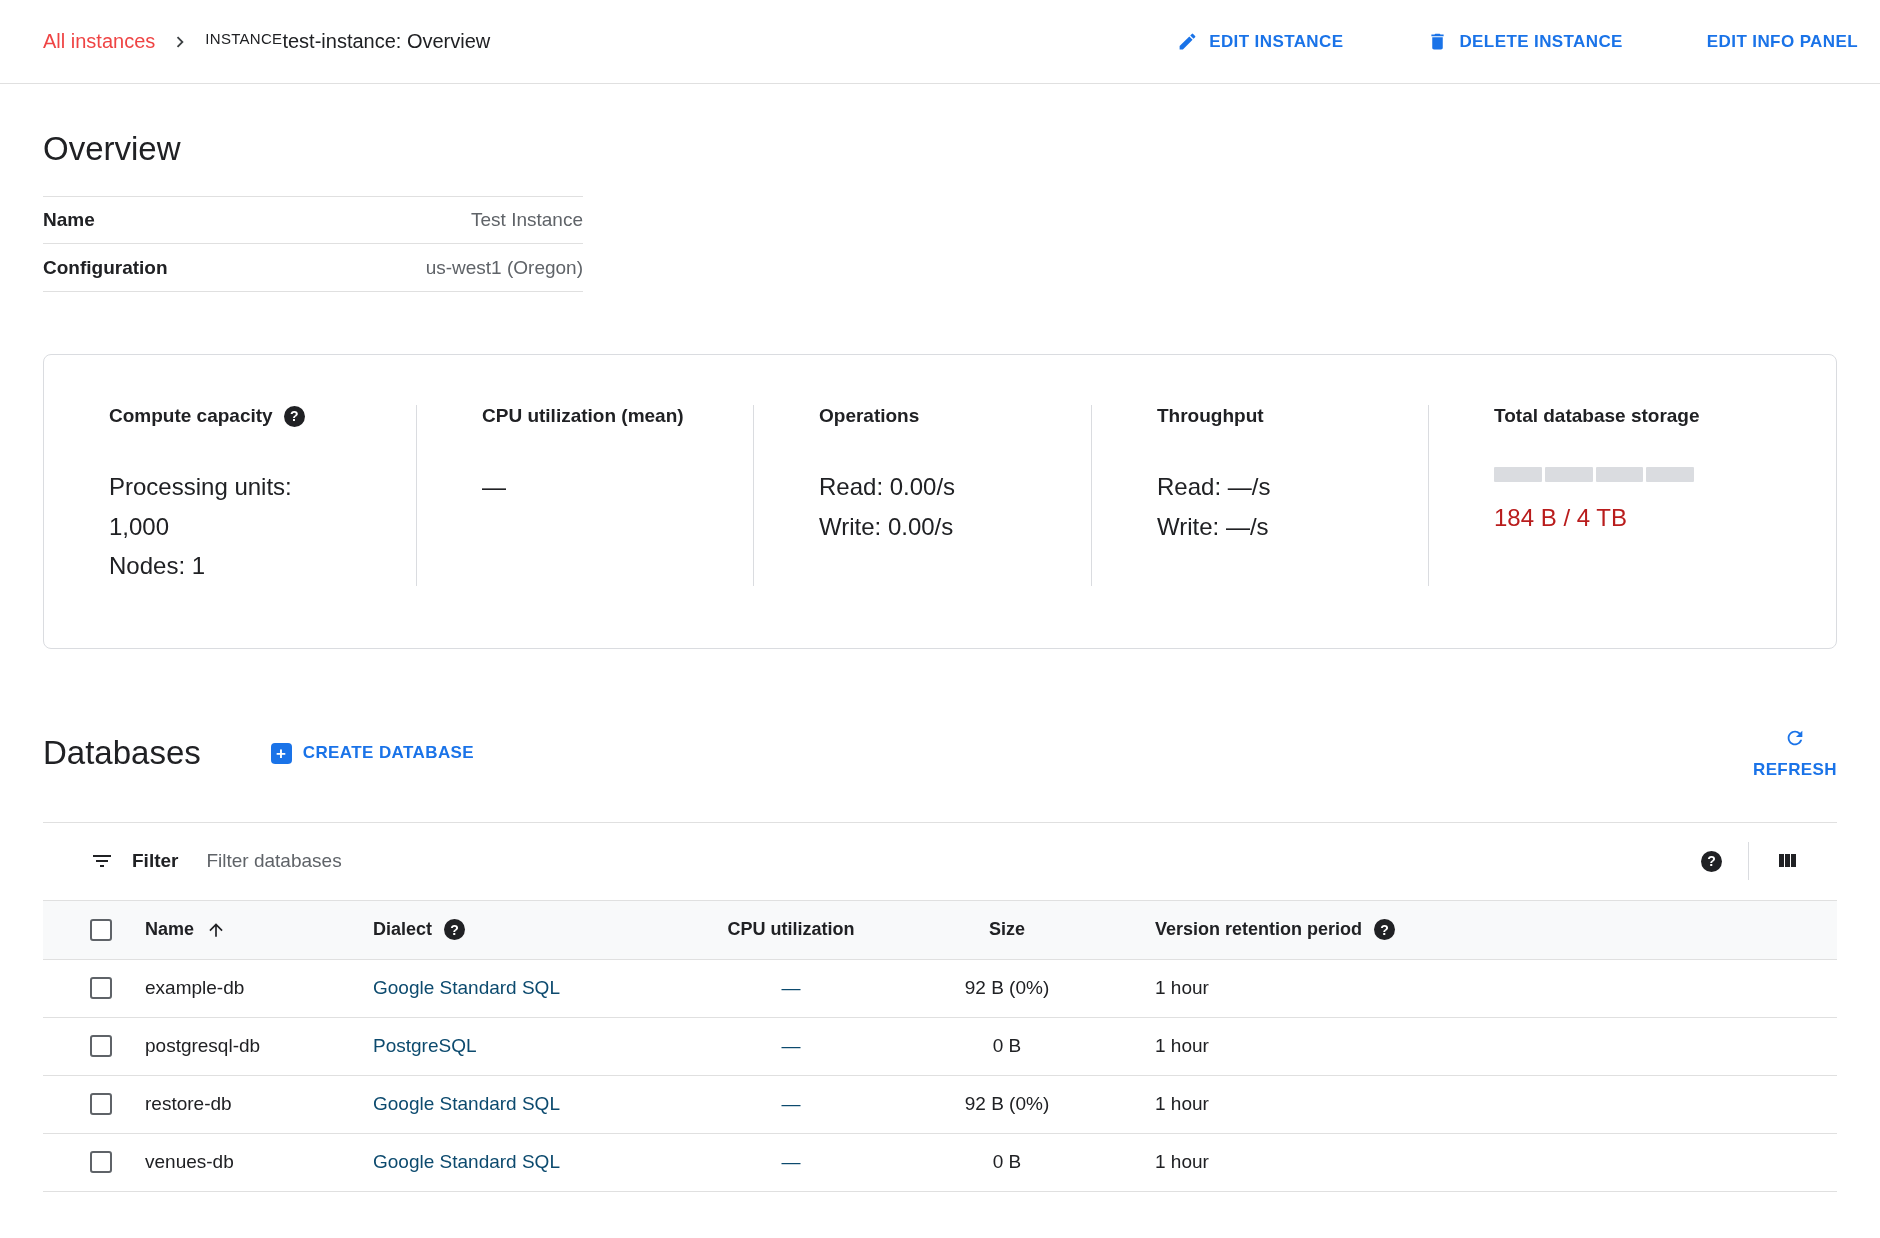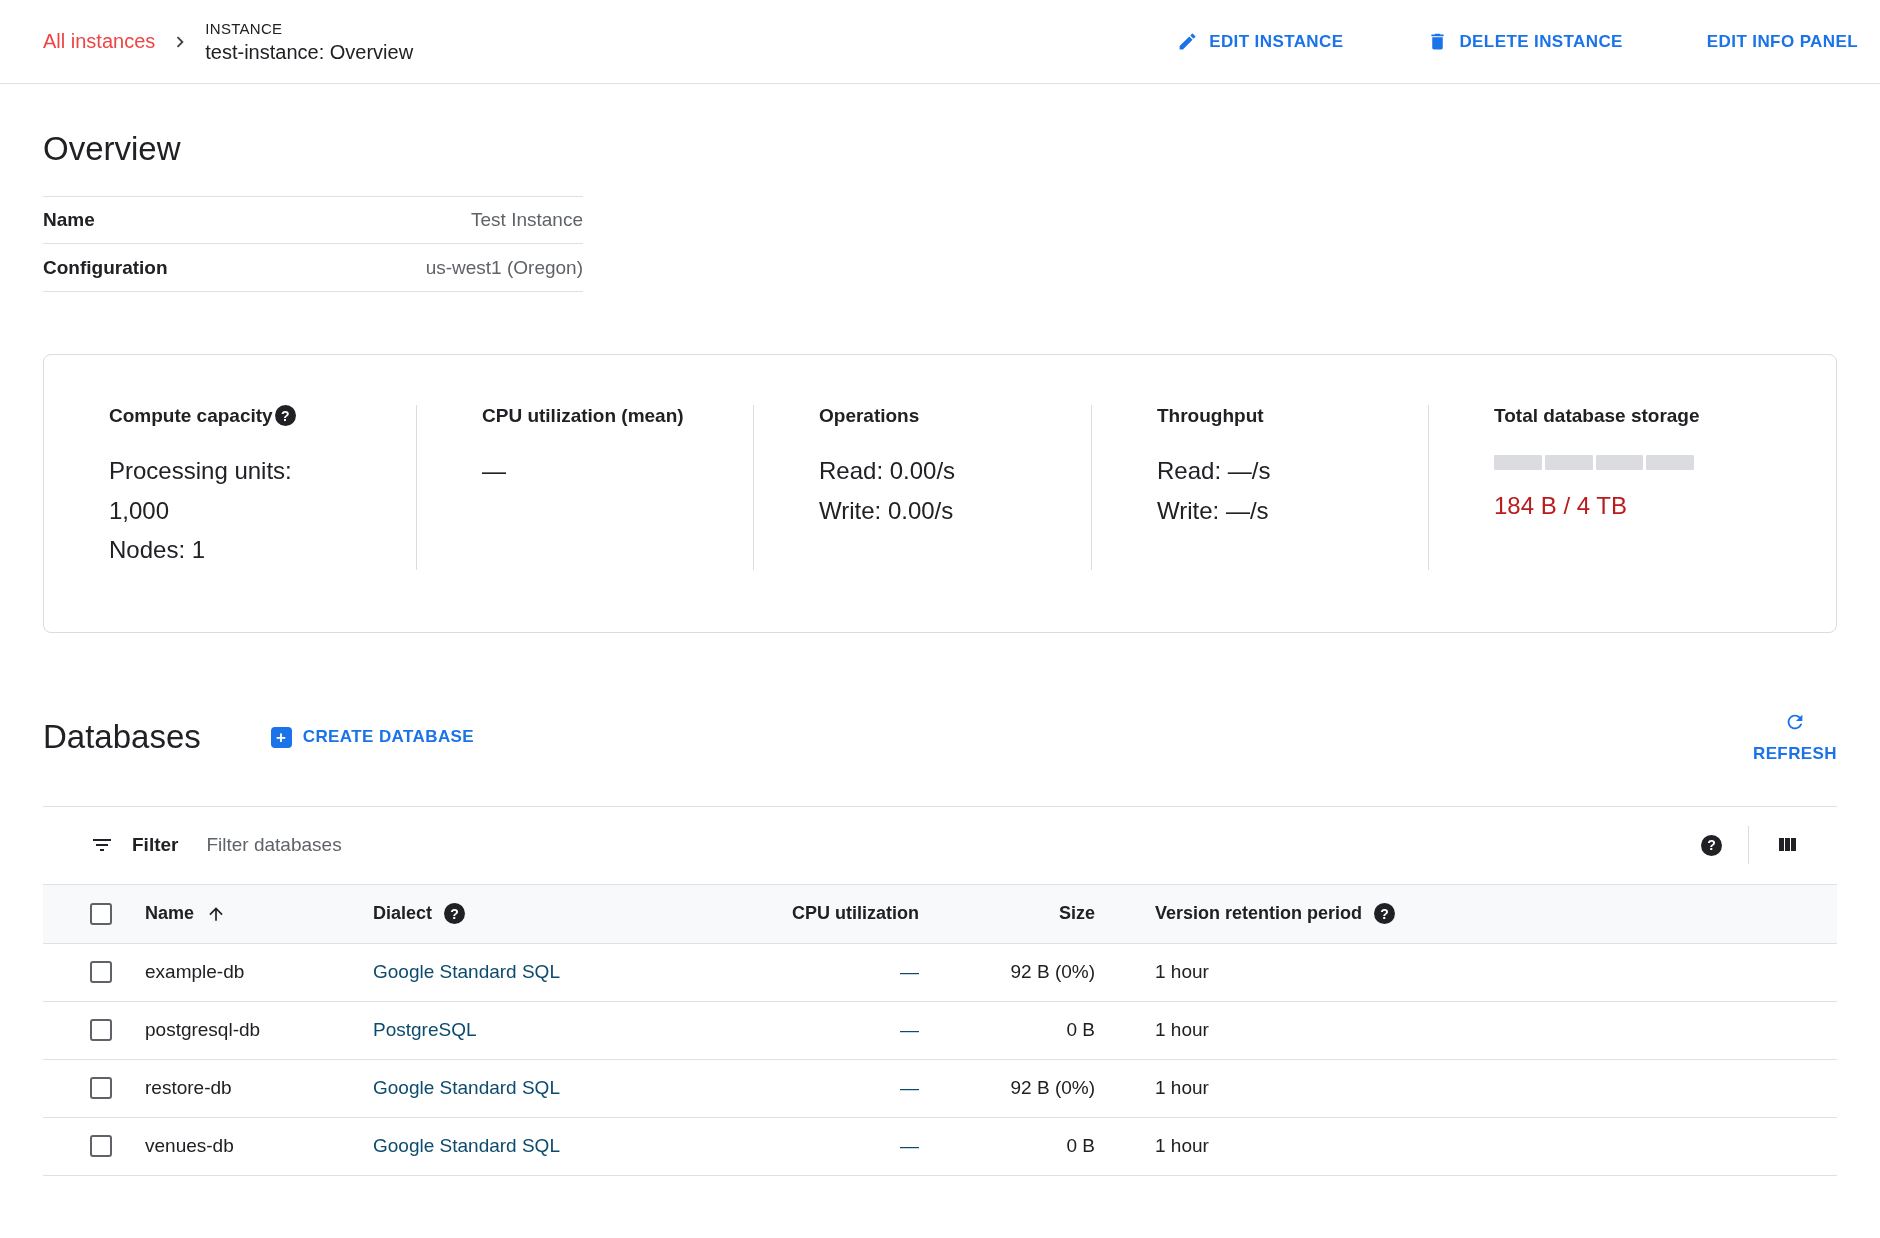--- a/index.html
+++ b/index.html
@@ -10,21 +10,21 @@
     color: #202124;
   }
 
   
   .topbar {
     height: 84px; display: flex; align-items: center;
     padding: 0 22px 0 43px; border-bottom: 1px solid #e0e0e0;
   }
   .crumb-root { font-size: 20px; color: #ef4444; cursor: pointer; }
   .crumb-chevron { margin: 0 14px; display: flex; align-items: center; }
-  .crumb-block { display: flex; flex-direction: column; justify-content: center; }
+  .crumb-block { display: flex; flex-direction: row; justify-content: center; }
   .crumb-kicker { font-size: 15px; letter-spacing: .3px; margin-bottom: 4px; }
   .crumb-current { font-size: 20px; }
   .topbar-actions { margin-left: auto; display: flex; align-items: center; gap: 84px; }
   .action-btn {
     display: flex; align-items: center; gap: 11px;
     color: #1a73e8; font-size: 17px; font-weight: 700; letter-spacing: .4px;
     background: none; border: none; cursor: pointer;
     font-family: "Liberation Sans", "DejaVu Sans", sans-serif;
   }
 
@@ -48,22 +48,22 @@
     display: flex; padding: 50px 0 62px;
   }
   .metric { padding: 0 28px 0 65px; }
   .m1 { width: 372px; }
   .m2 { width: 337px; }
   .m3 { width: 338px; }
   .m4 { width: 337px; }
   .m5 { flex: 1; }
   .m2, .m3, .m4, .m5 { border-left: 1px solid #dadce0; }
   .metric-title {
-    font-size: 19px; font-weight: 700; display: flex; gap: 2px;
-    margin-bottom: 24px;
+    font-size: 19px; font-weight: 700; display: flex; align-items: center; gap: 11px;
+    margin-bottom: 40px;
   }
   .metric-line { font-size: 24px; line-height: 1.65; }
   .help-icon {
     width: 21px; height: 21px; border-radius: 50%; background: #202124; color: #fff;
     font-size: 14px; font-weight: 700; display: inline-flex; align-items: center;
     justify-content: center; flex: 0 0 auto; cursor: pointer;
   }
   .storage-bar { width: 200px; height: 15px; display: flex; gap: 3px; margin: 28px 0 22px; }
   .storage-seg { flex: 1; background: #dadce0; border-radius: 1px; }
   .storage-value { font-size: 24px; color: #b91c1c; margin-top: 16px; }
@@ -102,21 +102,21 @@
     font-size: 18px; font-weight: 700;
   }
   .db-row { height: 58px; border-bottom: 1px solid #e0e0e0; font-size: 19px; }
   .cell-check { padding-left: 47px; display: flex; align-items: center; }
   .checkbox {
     width: 22px; height: 22px; border: 2px solid #5f6368; border-radius: 3px;
     background: #fff; cursor: pointer;
   }
   .cell-name { display: flex; align-items: center; gap: 12px; }
   .cell-dialect { display: flex; align-items: center; gap: 12px; }
-  .cell-cpu, .cell-size { text-align: right; }
+  .cell-cpu, .cell-size { text-align: center; }
   .cell-retention { padding-left: 60px; display: flex; align-items: center; gap: 12px; }
   .t-dark { color: #202124; }
   .t-gray { color: #0c4a6e; }
   .icon-svg { display: block; }
   .clickable { cursor: pointer; }
 </style>
 </head>
 <body>
 
 <div class="topbar">

